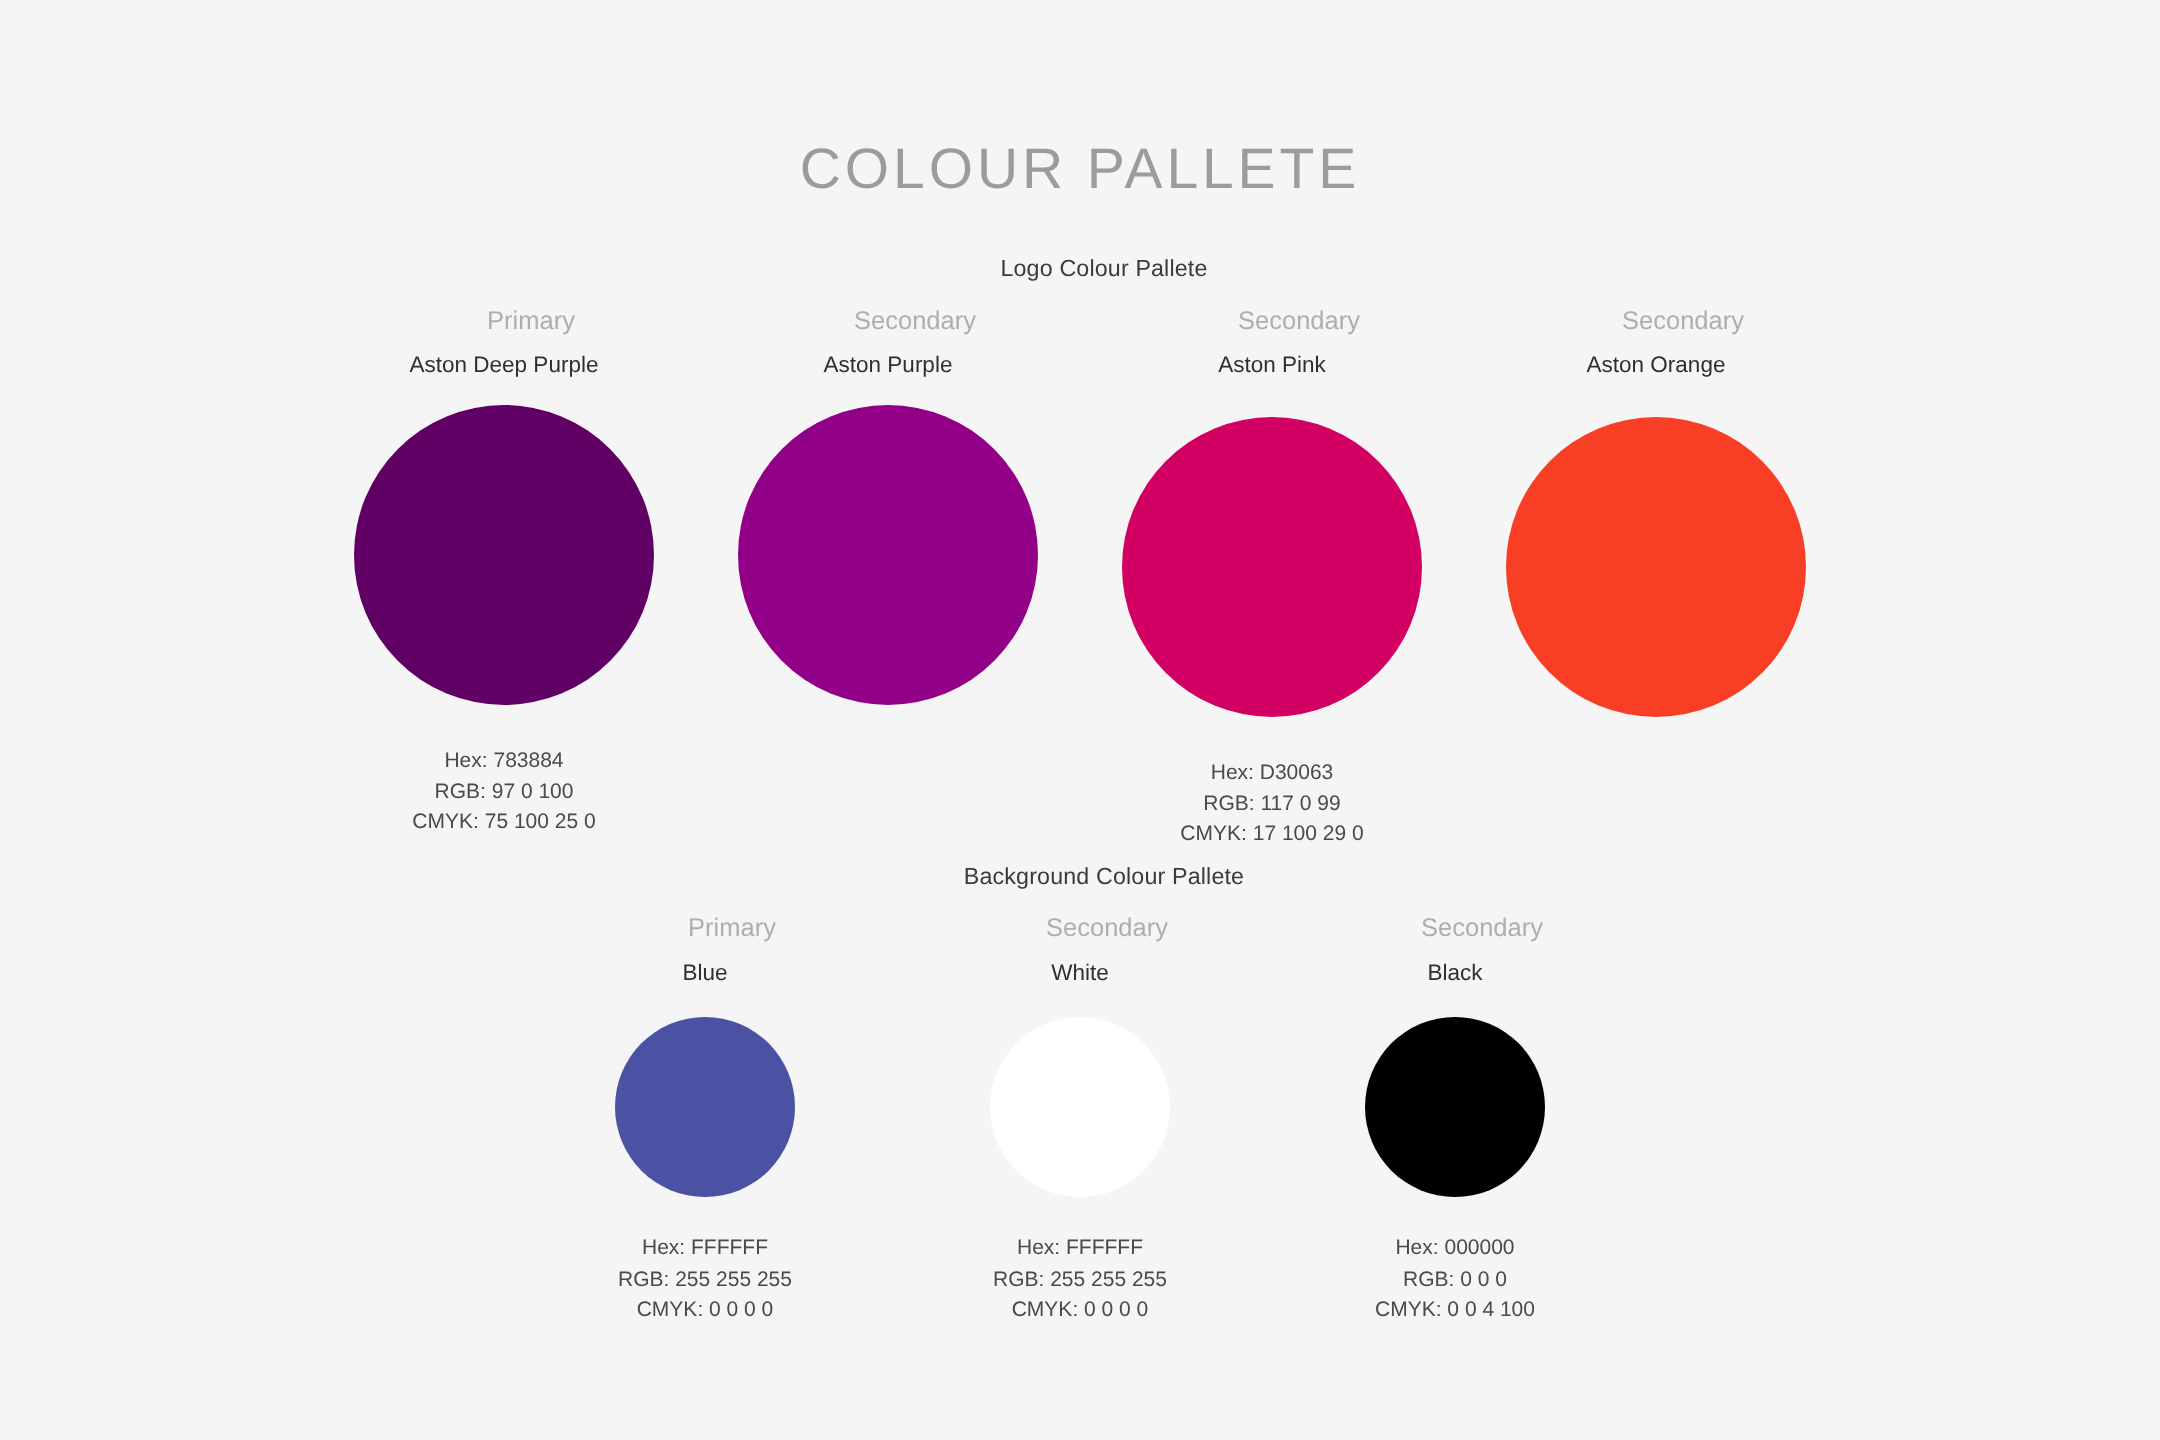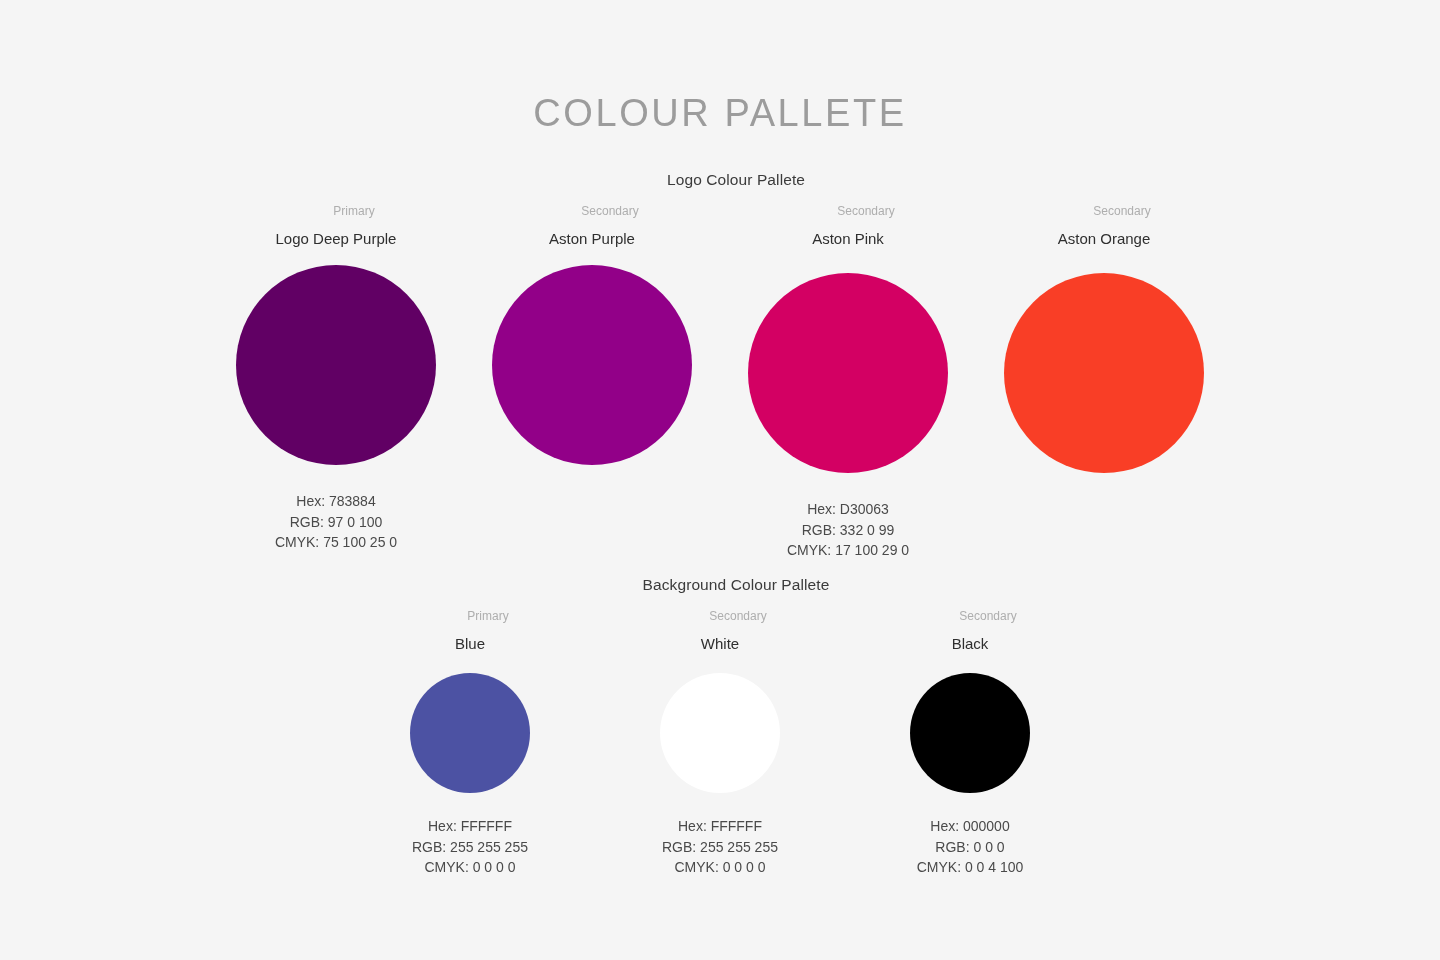--- a/index.html
+++ b/index.html
@@ -70,21 +70,21 @@
   .swatch {
     display: flex;
     flex-direction: column;
     align-items: center;
     position: relative;
   }
   .swatch-row.logo .swatch { width: 256px; }
   .swatch-row.background .swatch { width: 250px; }
 
   .swatch-role {
-    font-size: 12px;
+    font-size: 17px;
     font-weight: 400;
     color: #aeaeae;
     line-height: 1;
     margin-bottom: 0;
     margin-left: 36px;
   }
   .swatch-name {
     font-size: 15px;
     font-weight: 400;
     color: #2f2f2f;
@@ -131,21 +131,21 @@
 <div class="page">
 
   <div class="main-title" style="color: rgb(156, 156, 156);">COLOUR PALLETE</div>
 
   <div class="section-heading logo">Logo Colour Pallete</div>
 
   <div class="swatch-row logo">
 
     <div class="swatch" data-col="0">
       <div class="swatch-role">Primary</div>
-      <div class="swatch-name">Logo Deep Purple</div>
+      <div class="swatch-name">Aston Deep Purple</div>
       <div class="circle-wrap">
         <span class="circle" style="background: rgb(97, 0, 100);"></span>
       </div>
       <div class="swatch-details">
         <div>Hex: 783884</div>
         <div>RGB: 97 0 100</div>
         <div>CMYK: 75 100 25 0</div>
       </div>
     </div>
 
@@ -158,21 +158,21 @@
     </div>
 
     <div class="swatch" data-col="2">
       <div class="swatch-role">Secondary</div>
       <div class="swatch-name">Aston Pink</div>
       <div class="circle-wrap">
         <span class="circle" style="background: rgb(211, 0, 99);"></span>
       </div>
       <div class="swatch-details">
         <div>Hex: D30063</div>
-        <div>RGB: 332 0 99</div>
+        <div>RGB: 117 0 99</div>
         <div>CMYK: 17 100 29 0</div>
       </div>
     </div>
 
     <div class="swatch" data-col="3">
       <div class="swatch-role">Secondary</div>
       <div class="swatch-name">Aston Orange</div>
       <div class="circle-wrap">
         <span class="circle" style="background: rgb(249, 62, 38);"></span>
       </div>

